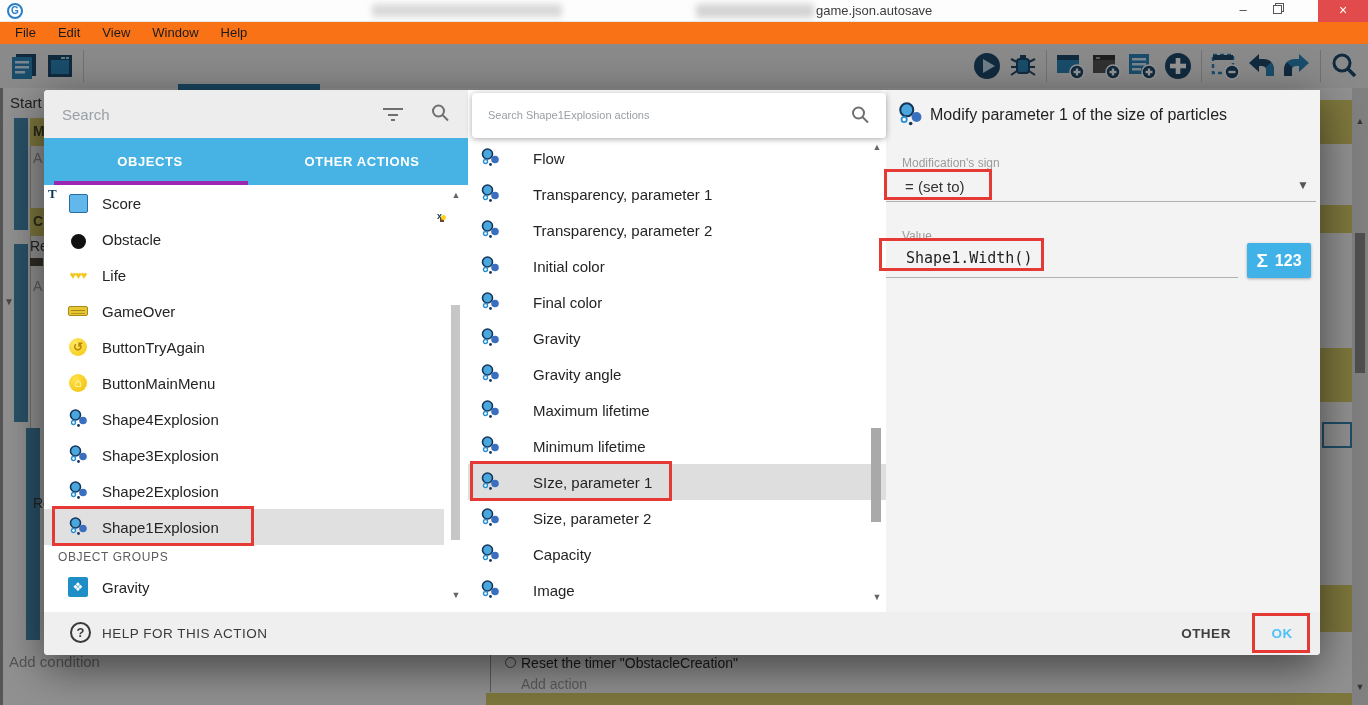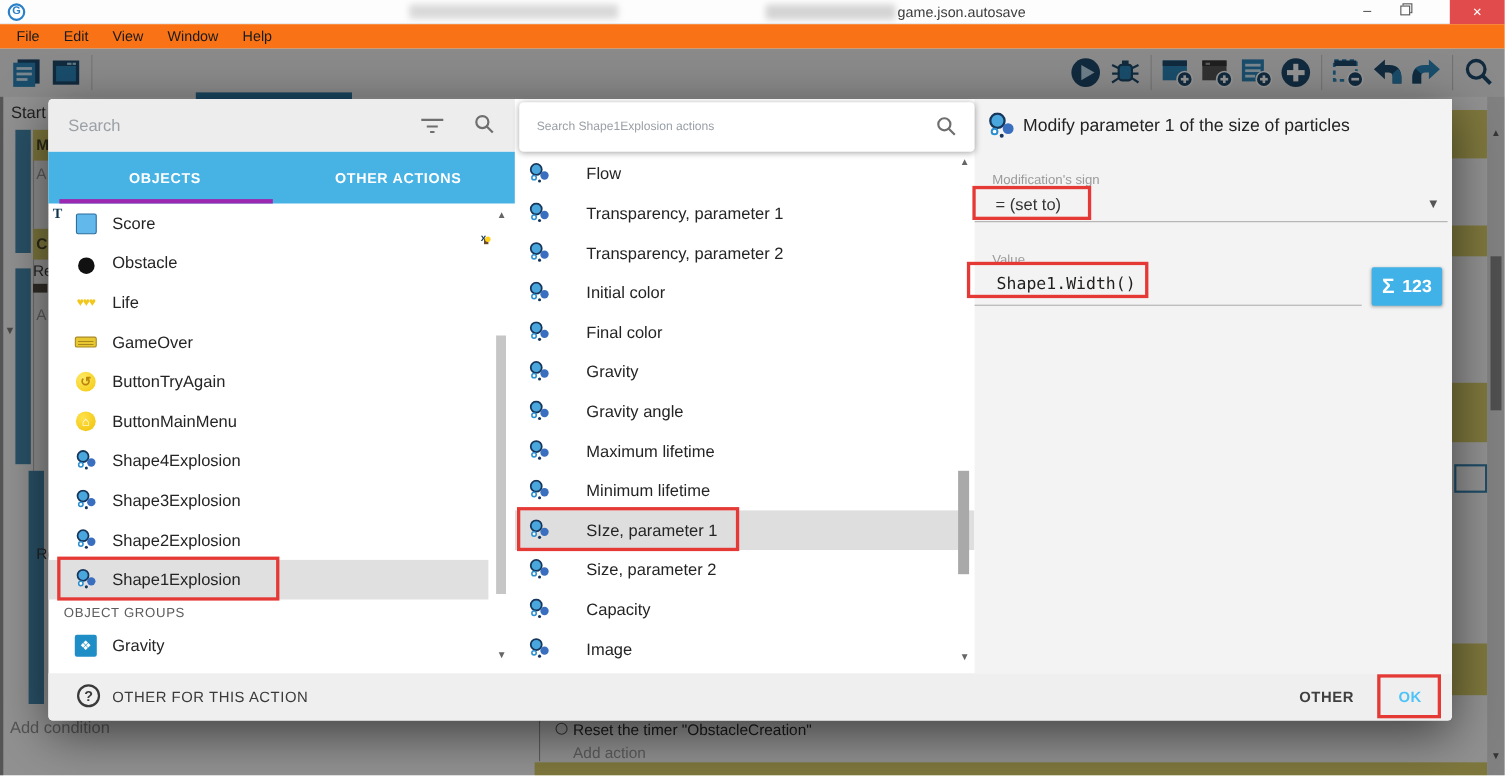--- a/index.html
+++ b/index.html
@@ -608,21 +608,21 @@
     <span class="rp-label lbl-value">Value</span>
     <input class="value-input" value="Shape1.Width()" style="">
     <div class="value-underline"></div>
     <div class="sigma-btn">
       <span class="sigma-glyph">Σ</span>
       <span class="sigma-badge">123</span>
     </div>
 
     <div class="footer">
       <div class="help-icon">?</div>
-      <span class="help-label">OTHER FOR THIS ACTION</span>
+      <span class="help-label">HELP FOR THIS ACTION</span>
       <div class="btn-cancel">OTHER</div>
       <div class="btn-ok">OK</div>
     </div>
 
     <div class="annot annot-sign"></div>
     <div class="annot annot-value"></div>
     <div class="annot annot-ok"></div>
   </div>
 
 </div>

